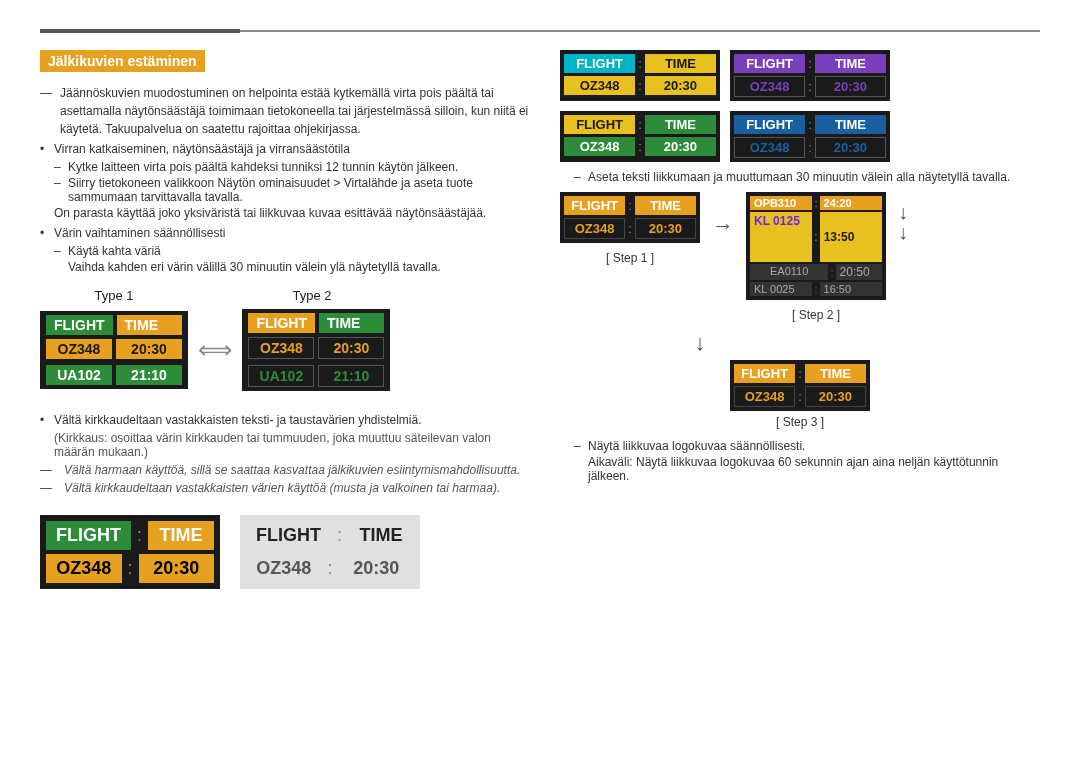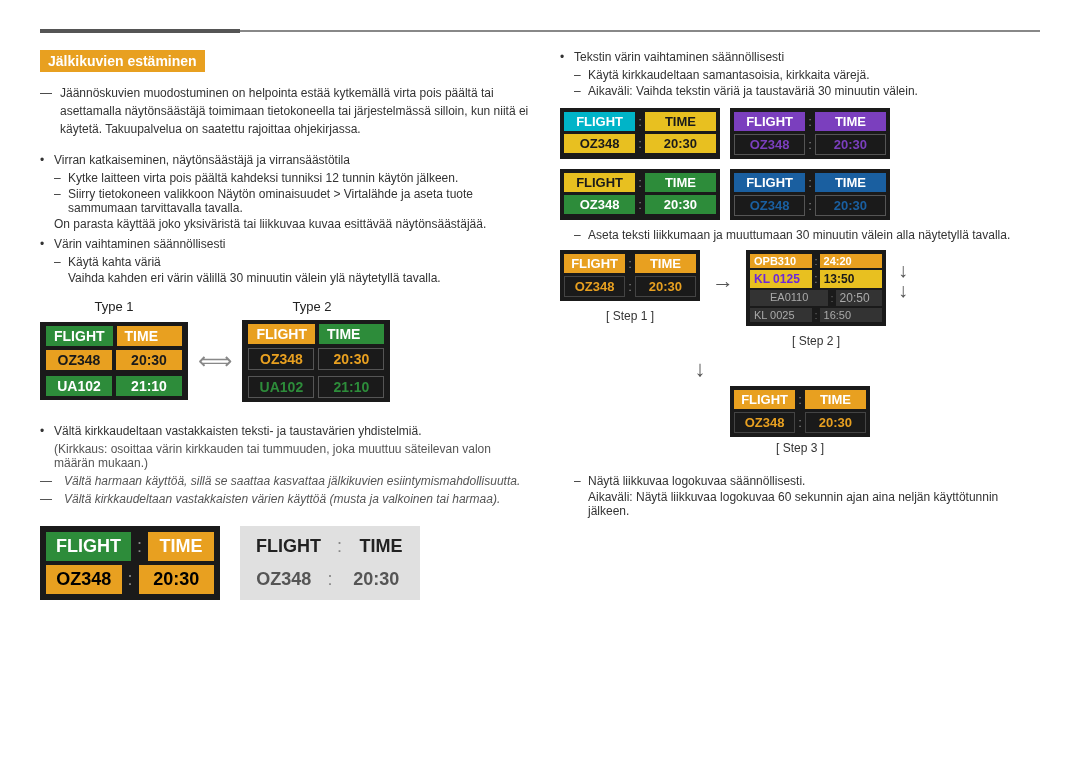--- a/index.html
+++ b/index.html
@@ -483,21 +483,21 @@
 
   <div class="top-line"></div>
 
   <div class="content-wrapper">
 
     <div class="left-col">
       
       <div class="section-title">Jälkikuvien estäminen</div>
 
       
-      <div class="em-dash-line" style="margin-bottom:15px;">
+      <div class="em-dash-line" style="margin-bottom:4px;">
         <span>Jäännöskuvien muodostuminen on helpointa estää kytkemällä virta pois päältä tai asettamalla näytönsäästäjä toimimaan tietokoneella tai järjestelmässä silloin, kun niitä ei käytetä. Takuupalvelua on saatettu rajoittaa ohjekirjassa.</span>
       </div>
 
       
       <div class="dot-line">
         <span>Virran katkaiseminen, näytönsäästäjä ja virransäästötila</span>
       </div>
       <div class="dash-line">
         <span>Kytke laitteen virta pois päältä kahdeksi tunniksi 12 tunnin käytön jälkeen.</span>
       </div>
@@ -604,31 +604,20 @@
             <div class="d-col1">OZ348</div>
             <div style="color:#888;font-size:18px;display:flex;align-items:center;padding:0 2px;">:</div>
             <div class="d-col2">20:30</div>
           </div>
         </div>
       </div>
     </div>
 
     <div class="right-col">
 
-      <div class="right-top-text">
-        <div class="dot-line">
-          <span>Tekstin värin vaihtaminen säännöllisesti</span>
-        </div>
-        <div class="dash-line">
-          <span>Käytä kirkkaudeltaan samantasoisia, kirkkaita värejä.</span>
-        </div>
-        <div class="dash-line">
-          <span>Aikaväli: Vaihda tekstin väriä ja taustaväriä 30 minuutin välein.</span>
-        </div>
-      </div>
 
       <div class="boards-grid-2x2">
 
         <div style="background:#1a1a1a;padding:4px;width:160px;">
           <div style="display:flex;gap:3px;margin-bottom:3px;">
             <div style="background:#00b4c8;color:#fff;font-weight:bold;font-size:13px;padding:2px 6px;flex:1;text-align:center;">FLIGHT</div>
             <div style="color:#888;font-size:13px;display:flex;align-items:center;">:</div>
             <div style="background:#e8c020;color:#1a1a1a;font-weight:bold;font-size:13px;padding:2px 6px;flex:1;text-align:center;">TIME</div>
           </div>
           <div style="display:flex;gap:3px;">
@@ -704,21 +693,21 @@
           <div style="background:#1a1a1a;padding:4px;width:140px;">
 
             <div style="display:flex;gap:2px;margin-bottom:2px;">
               <div style="background:#e8a020;color:#fff;font-weight:bold;font-size:11px;padding:1px 4px;flex:1;">OPB310</div>
               <div style="color:#888;font-size:11px;display:flex;align-items:center;">:</div>
               <div style="background:#e8a020;color:#fff;font-weight:bold;font-size:11px;padding:1px 4px;flex:1;">24:20</div>
             </div>
             <div style="display:flex;gap:2px;margin-bottom:2px;">
               <div style="background:#e8c020;color:#6d28d9;font-weight:bold;font-size:12px;padding:2px 4px;flex:1;">KL 0125</div>
               <div style="color:#888;font-size:12px;display:flex;align-items:center;">:</div>
-              <div style="background:#e8c020;color:#1a1a1a;font-weight:bold;font-size:12px;padding:2px 4px;flex:1;">13:50</div>
+              <div style="background:#e8c020;color:#1a1a1a;font-weight:bold;font-size:12px;padding:18px 4px;flex:1;">13:50</div>
             </div>
             <div style="display:flex;gap:2px;margin-bottom:2px;">
               <div style="background:#333;color:#aaa;font-size:11px;padding:1px 20px;flex:1;">EA0110</div>
               <div style="color:#666;font-size:11px;display:flex;align-items:center;">:</div>
               <div style="background:#333;color:#aaa;font-size:12px;padding:1px 4px;flex:1;">20:50</div>
             </div>
             <div style="display:flex;gap:2px;">
               <div style="background:#333;color:#aaa;font-size:11px;padding:1px 4px;flex:1;">KL 0025</div>
               <div style="color:#666;font-size:11px;display:flex;align-items:center;">:</div>
               <div style="background:#333;color:#aaa;font-size:11px;padding:1px 4px;flex:1;">16:50</div>
@@ -745,19 +734,19 @@
           </div>
           <div style="display:flex;gap:3px;">
             <div style="background:#1a1a1a;color:#e8a020;font-weight:bold;font-size:13px;padding:2px 6px;flex:1;text-align:center;border:1px solid #444;">OZ348</div>
             <div style="color:#888;font-size:13px;display:flex;align-items:center;">:</div>
             <div style="background:#1a1a1a;color:#e8a020;font-weight:bold;font-size:13px;padding:2px 6px;flex:1;text-align:center;border:1px solid #444;">20:30</div>
           </div>
         </div>
         <div class="step-label">[ Step 3 ]</div>
       </div>
 
-      <div style="margin-top:19px;">
+      <div style="margin-top:10px;">
         <div class="dash-line">Näytä liikkuvaa logokuvaa säännöllisesti.</div>
         <div style="font-size:12px;color:#333;padding-left:28px;">Aikaväli: Näytä liikkuvaa logokuvaa 60 sekunnin ajan aina neljän käyttötunnin jälkeen.</div>
       </div>
     </div>
   </div>
 </div>
 
 </body></html>

